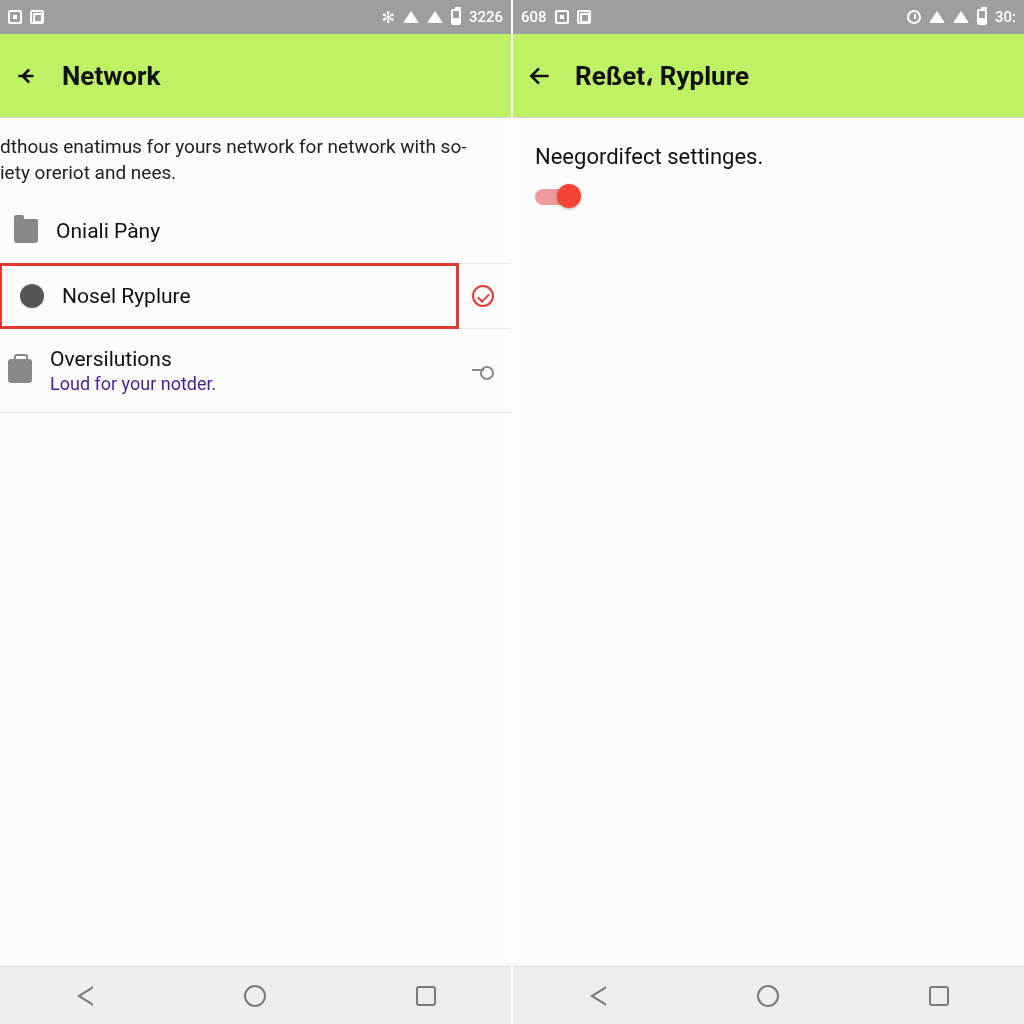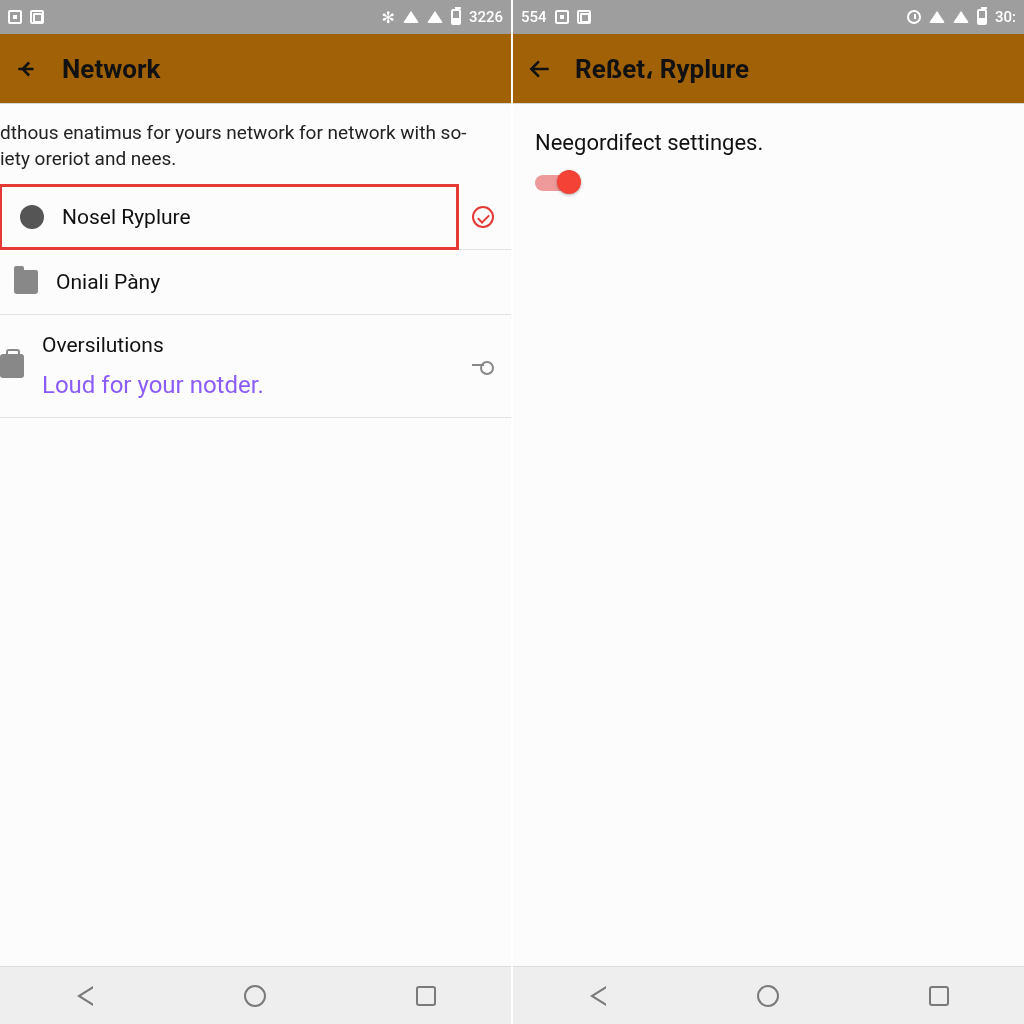--- a/index.html
+++ b/index.html
@@ -17,32 +17,32 @@
   .sb-sq2 { width:14px; height:14px; border:2px solid #fff; border-radius:2px; position:relative; transform:rotate(0deg);}
   .sb-sq2::after { content:""; position:absolute; width:6px; height:6px; border:2px solid #fff; border-radius:1px; top:1px; left:1px;}
   .wifi { width:0; height:0; border-left:8px solid transparent; border-right:8px solid transparent; border-bottom:12px solid #fff; border-radius:2px;}
   .batt { width:10px; height:16px; border:2px solid #fff; border-radius:2px; position:relative;}
   .batt::before { content:""; position:absolute; top:-4px; left:2px; width:6px; height:2px; background:#fff;}
   .batt::after { content:""; position:absolute; bottom:0; left:0; right:0; height:40%; background:#fff;}
   .snow { font-size:16px; }
   .clockring { width:14px; height:14px; border:2px solid #fff; border-radius:50%; position:relative;}
   .clockring::after { content:""; position:absolute; width:2px; height:5px; background:#fff; top:2px; left:5px;}
   
-  .appbar { height:70px; background:#a16207; border-bottom:1px solid #d6d6d6; display:flex; align-items:center; padding:0 14px; gap:22px; box-shadow:0 1px 2px rgba(0,0,0,0.08);}
+  .appbar { height:84px; background:#bef264; border-bottom:1px solid #d6d6d6; display:flex; align-items:center; padding:0 14px; gap:22px; box-shadow:0 1px 2px rgba(0,0,0,0.08);}
   .back-arrow { width:26px; height:26px; position:relative; }
   .back-arrow svg { width:26px; height:26px; }
   .appbar-title { font-size:26px; font-weight:700; color:#111; }
   
   .content { flex:1; background:#fcfcfc; }
   .intro { padding:16px 16px 14px 0; font-size:19px; color:#222; line-height:1.35; }
   .list-row { display:flex; align-items:center; padding:18px 14px 18px 10px; border-bottom:1px solid #e3e3e3; gap:18px; position:relative; background:#fcfcfc;}
   .list-row .lead-icon { width:24px; height:24px; flex:0 0 24px; }
   .row-text { flex:1; }
   .row-title { font-size:21px; color:#111; }
-  .row-sub { font-size:24px; color:#8b5cf6; margin-top:14px; }
+  .row-sub { font-size:18px; color:#4c1d95; margin-top:2px; }
   .trail { width:28px; height:28px; flex:0 0 28px; display:flex; align-items:center; justify-content:center;}
   .highlight { position:absolute; left:0; right:52px; top:0; bottom:0; border:3px solid #e53935; pointer-events:none; margin:-1px 0 -1px -1px;}
   .check-circ { width:22px; height:22px; border:2px solid #e53935; border-radius:50%; position:relative;}
   .check-circ::after { content:""; position:absolute; left:4px; top:6px; width:9px; height:5px; border-left:2px solid #e53935; border-bottom:2px solid #e53935; transform:rotate(-45deg);}
   .key-icon { width:22px; height:14px; position:relative;}
   .key-icon::before { content:""; position:absolute; right:0; top:2px; width:10px; height:10px; border:2px solid #888; border-radius:50%;}
   .key-icon::after { content:""; position:absolute; left:0; top:5px; width:12px; height:2px; background:#888; box-shadow:0 4px 0 0 #888 inset;}
   
   .setting-row { display:flex; align-items:flex-start; padding:26px 8px 12px 22px; gap:10px;flex-direction:column;}
   .setting-text { flex:1; }
@@ -94,39 +94,39 @@
             <path d="M14 6l-6 6 6 6M4 12h14"></path>
           </svg>
       </div>
       <div class="appbar-title">Network</div>
     </div>
 
     <div class="content">
       <div class="intro">dthous enatimus for yours network for network with so-iety oreriot and nees.</div>
 
       <div class="list-row" style="padding-left:14px;">
+        <span class="folder-icon lead-icon"></span>
+        <div class="row-text">
+          <div class="row-title">Oniali Pàny</div>
+        </div>
+        <div class="trail"></div>
+      </div>
+
+      <div class="list-row" style="padding-left:14px;">
         <div class="highlight"></div>
         <span class="dot-icon lead-icon"></span>
         <div class="row-text">
           <div class="row-title">Nosel Ryplure</div>
         </div>
         <div class="trail">
             <span class="check-circ"></span>
           </div>
       </div>
 
-      <div class="list-row" style="padding-left:14px;">
-        <span class="folder-icon lead-icon"></span>
-        <div class="row-text">
-          <div class="row-title">Oniali Pàny</div>
-        </div>
-        <div class="trail"></div>
-      </div>
-
-      <div class="list-row" style="padding-left:0;">
+      <div class="list-row" style="padding-left:8px;">
         <span class="briefcase-icon lead-icon"></span>
         <div class="row-text">
           <div class="row-title">Oversilutions</div>
           <div class="row-sub">Loud for your notder.</div>
         </div>
         <div class="trail">
             <span class="key-icon"></span>
           </div>
       </div>
     </div>
@@ -143,21 +143,21 @@
         </div>
       <div class="nav-btn">
           <div class="nav-sq"></div>
         </div>
     </div>
   </div>
 
   <div class="phone">
     <div class="statusbar">
       <div class="left">
-        <span>554</span>
+        <span>608</span>
         <span class="sb-sq"></span>
         <span class="sb-sq2"></span>
       </div>
       <div class="spacer"></div>
       <div class="right">
         <span class="clockring"></span>
         <span class="wifi"></span>
         <span class="wifi"></span>
         <span class="batt"></span>
         <span>30:</span>

